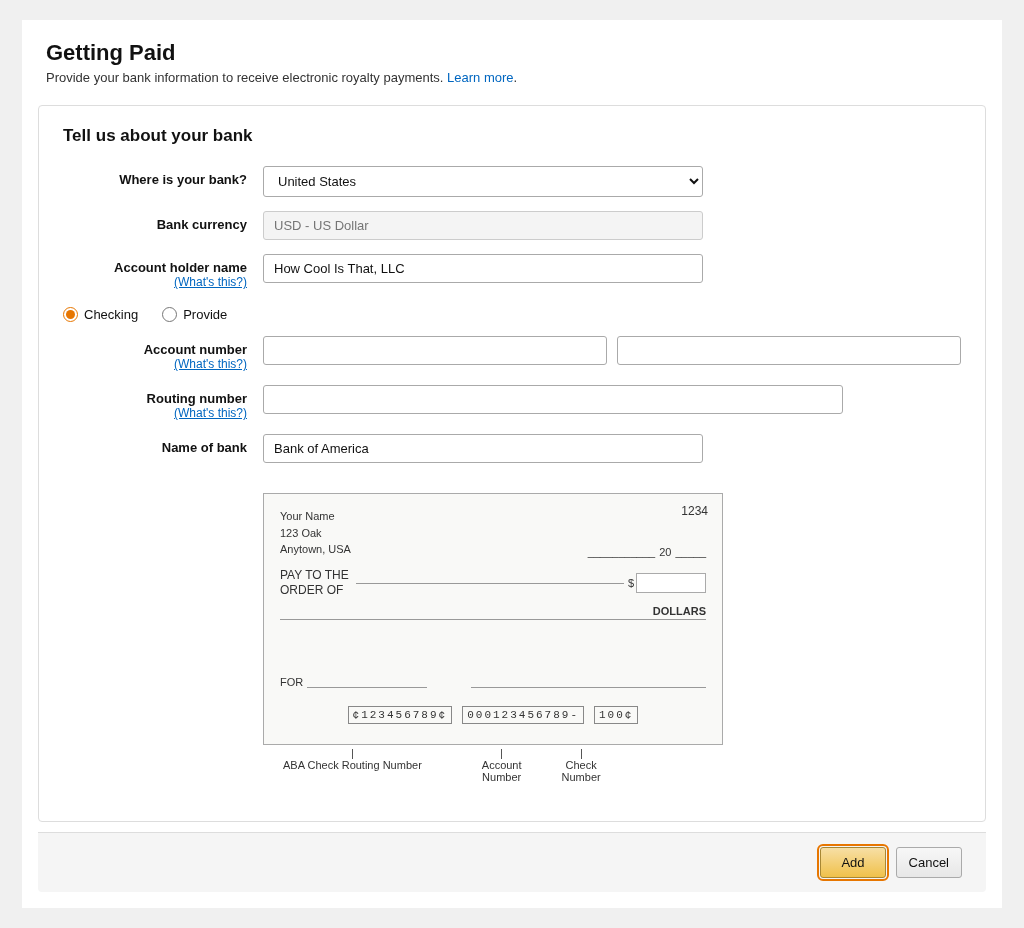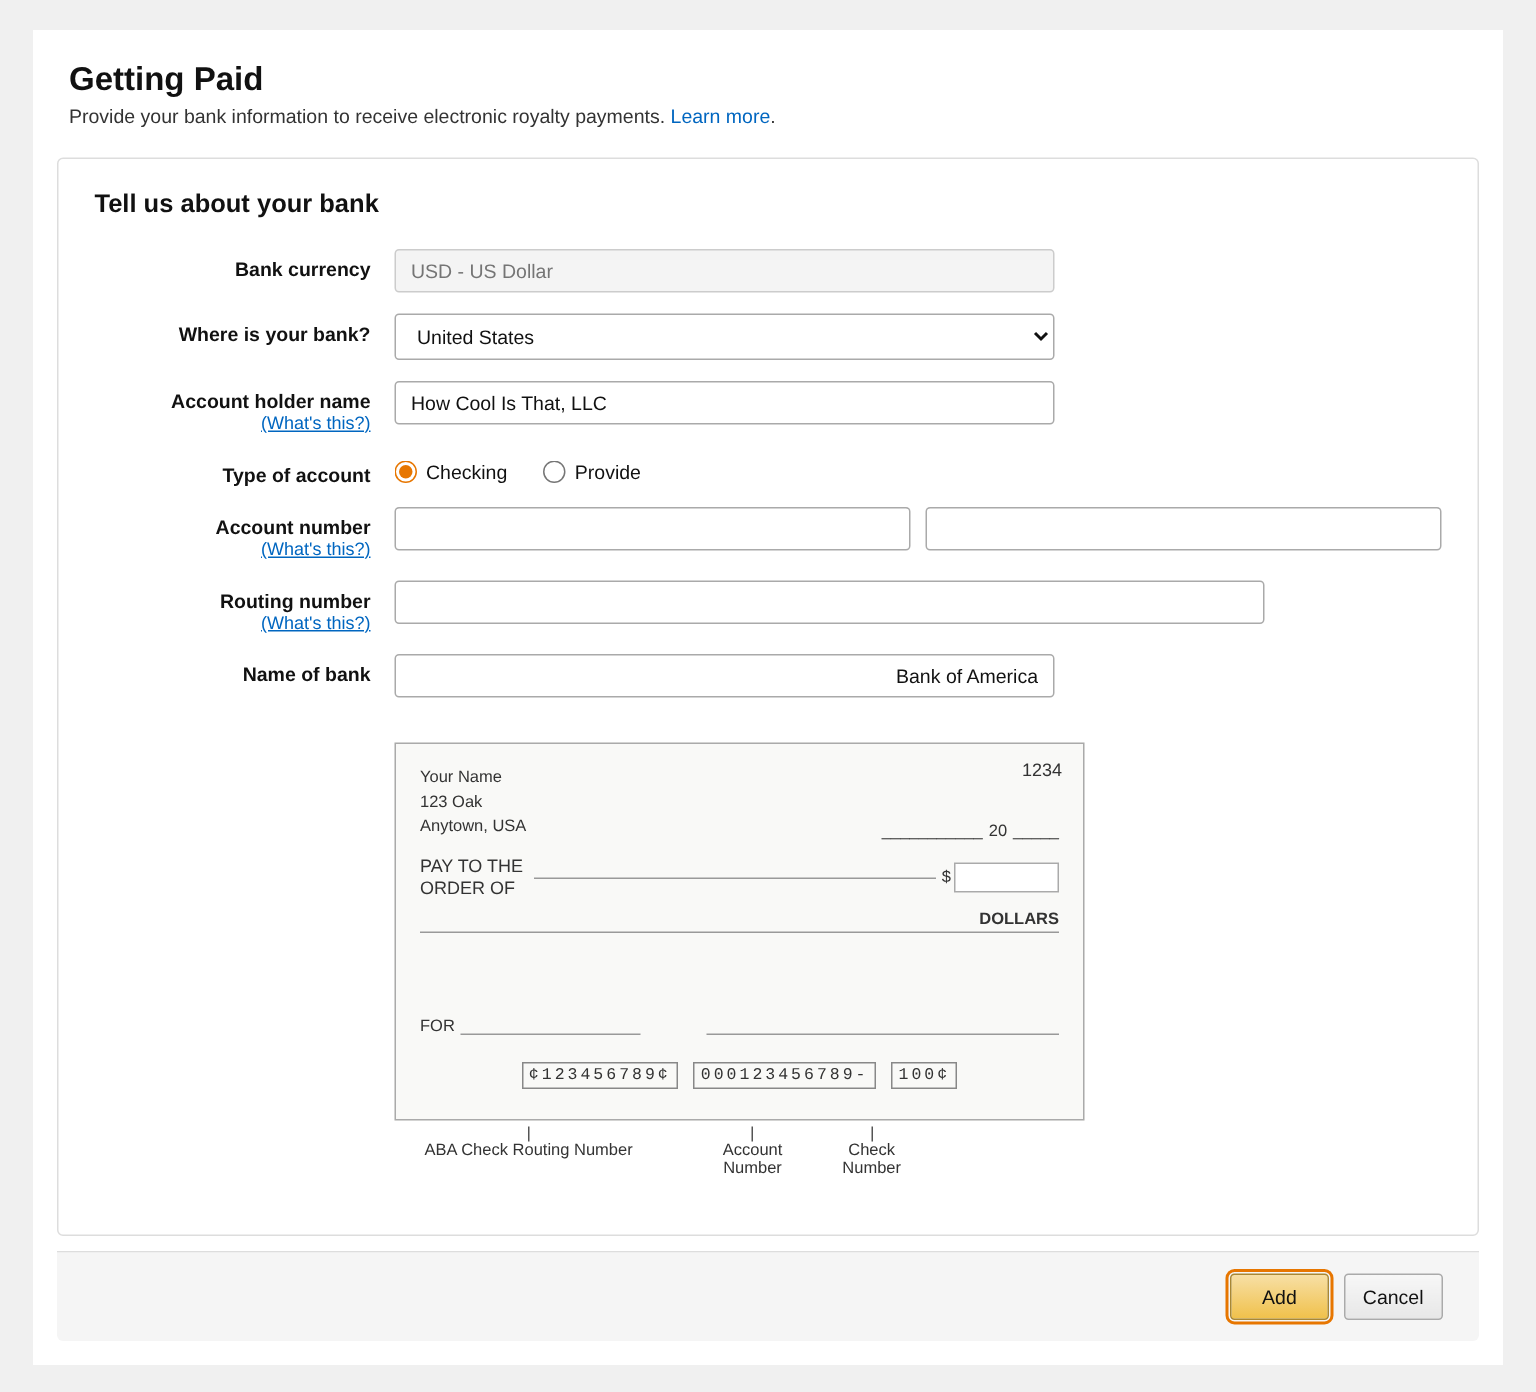--- a/index.html
+++ b/index.html
@@ -317,47 +317,46 @@
     <div class="page-subtitle">
       <span>Provide your bank information to receive electronic royalty payments.</span>
       <a href="#">Learn more</a>.
     </div>
   </div>
 
   <div class="card">
     <div class="card-title">Tell us about your bank</div>
 
     <div class="form-row">
-      <div class="form-label">Bank currency</div>
-      <div class="form-control-area">
-        <input type="text" class="form-input form-input-disabled" readonly="" placeholder="USD - US Dollar" style="">
-      </div>
-    </div>
-
-    <div class="form-row">
       <div class="form-label">Where is your bank?</div>
       <div class="form-control-area">
         <select class="form-select">
           <option>United States</option>
         </select>
       </div>
     </div>
 
     <div class="form-row">
+      <div class="form-label">Bank currency</div>
+      <div class="form-control-area">
+        <input type="text" class="form-input form-input-disabled" readonly="" placeholder="USD - US Dollar" style="">
+      </div>
+    </div>
+
+    <div class="form-row">
       <div class="form-label">
         <span>Account holder name</span><br>
         <a href="#" class="form-label-sub">(What's this?)</a>
       </div>
       <div class="form-control-area">
         <input type="text" class="form-input" value="How Cool Is That, LLC" style="">
       </div>
     </div>
 
     <div class="form-row">
-      <div class="form-label">Type of account</div>
       <div class="form-control-area">
         <div class="radio-group">
           <label class="radio-label">
             <input type="radio" name="account_type" value="checking" checked="" style="">
             <span>Checking</span>
           </label>
           <label class="radio-label">
             <input type="radio" name="account_type" value="savings" style="">
             <span>Provide</span>
           </label>
@@ -384,21 +383,21 @@
         <a href="#" class="form-label-sub">(What's this?)</a>
       </div>
       <div class="form-control-area">
         <input type="text" class="form-input" placeholder="" style="width: 580px;">
       </div>
     </div>
 
     <div class="form-row">
       <div class="form-label">Name of bank</div>
       <div class="form-control-area">
-        <input type="text" class="form-input" value="Bank of America" style="width: 440px; text-align: right;">
+        <input type="text" class="form-input" value="Bank of America" style="width: 440px;">
       </div>
     </div>
 
     <div class="form-row">
       <div class="form-label"></div>
       <div class="form-control-area">
         <div class="check-diagram">
           <div class="check-box">
             <div class="check-number">1234</div>
             <div class="check-name-addr">

